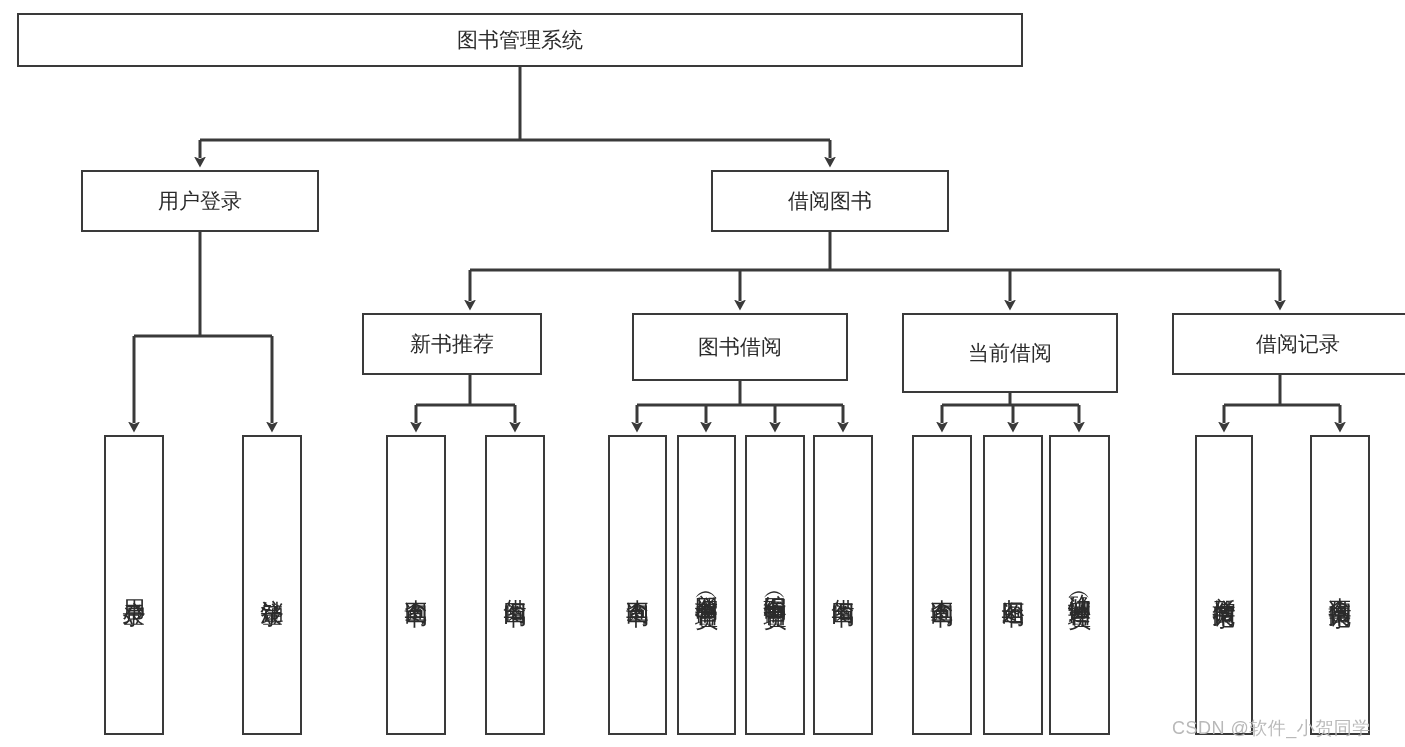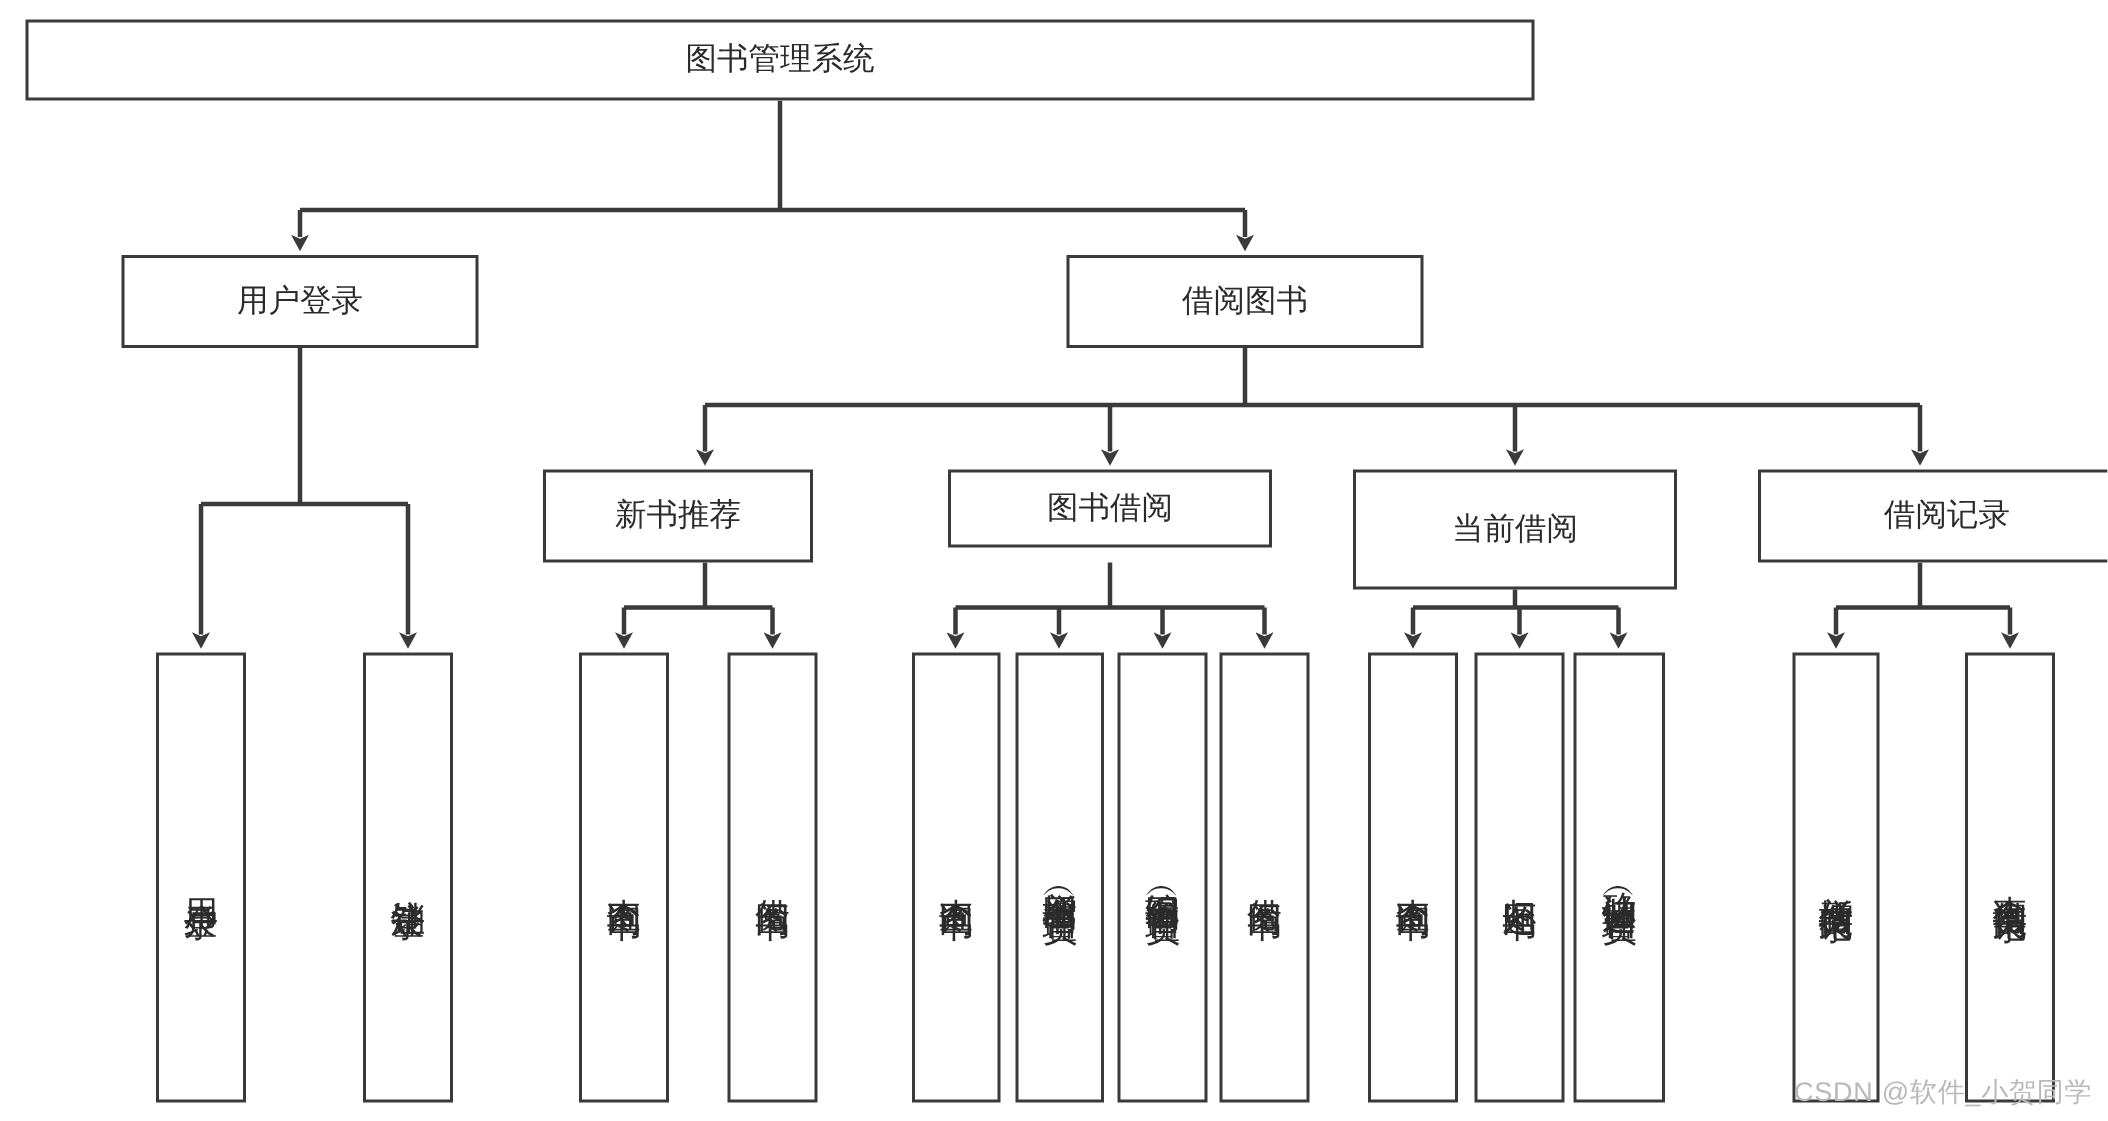--- a/index.html
+++ b/index.html
@@ -126,21 +126,21 @@
   <div id="nodes-layer">
       <div class="node horiz" style="left: 81px; top: 170px; width: 238px; height: 62px;">
         <span class="label">用户登录</span>
       </div>
       <div class="node horiz" style="left: 711px; top: 170px; width: 238px; height: 62px;">
         <span class="label">借阅图书</span>
       </div>
       <div class="node horiz" style="left: 362px; top: 313px; width: 180px; height: 62px;">
         <span class="label">新书推荐</span>
       </div>
-      <div class="node horiz" style="left: 632px; top: 313px; width: 216px; height: 52px;">
+      <div class="node horiz" style="left: 632px; top: 313px; width: 216px; height: 68px;">
         <span class="label">图书借阅</span>
       </div>
       <div class="node horiz" style="left: 902px; top: 313px; width: 216px; height: 80px;">
         <span class="label">当前借阅</span>
       </div>
       <div class="node horiz" style="left: 1172px; top: 313px; width: 252px; height: 62px;">
         <span class="label">借阅记录</span>
       </div>
       <div class="node vert" style="left: 104px; top: 435px; width: 60px; height: 300px;">
         <span class="label">用户登录</span>
@@ -176,15 +176,15 @@
         <span class="label">确认归还（管理员）</span>
       </div>
       <div class="node vert" style="left: 1195px; top: 435px; width: 58px; height: 300px;">
         <span class="label">新增借阅记录</span>
       </div>
       <div class="node vert" style="left: 1310px; top: 435px; width: 60px; height: 300px;">
         <span class="label">查询借阅记录</span>
       </div>
     </div>
 
-  <div class="watermark" style="left: 1196px; top: 716px;">CSDN @软件_小贺同学</div>
+  <div class="watermark" style="left: 1172px; top: 716px;">CSDN @软件_小贺同学</div>
 
 </div>
 
 </body></html>

